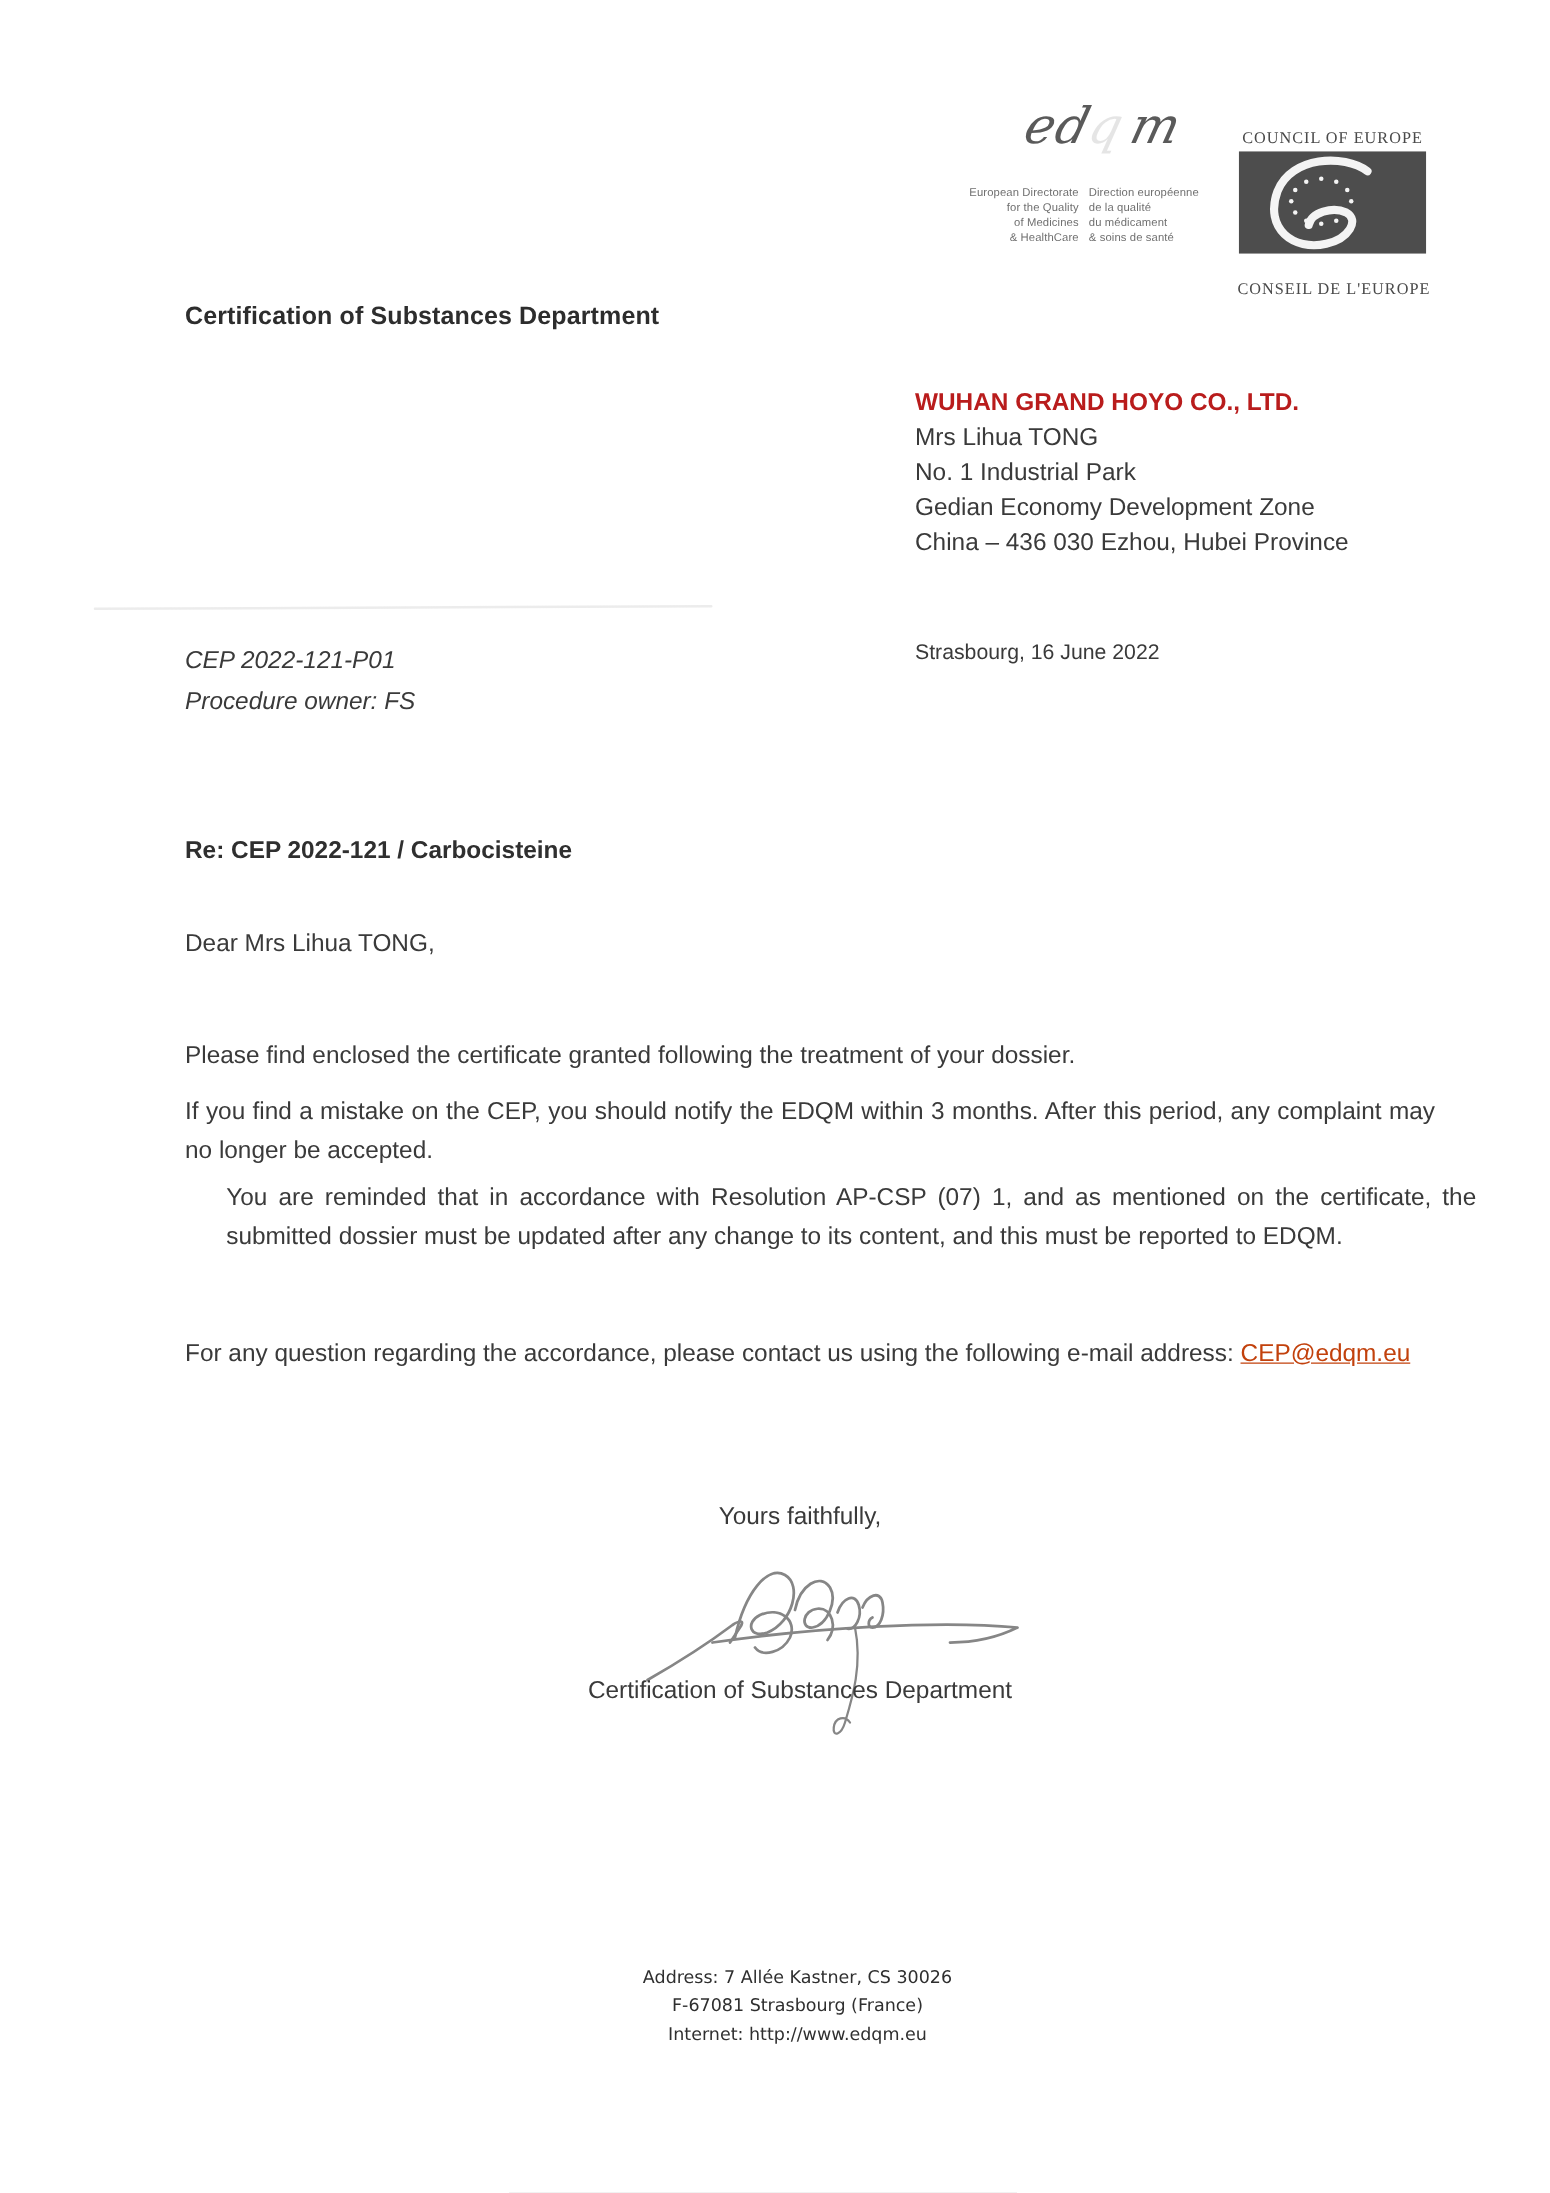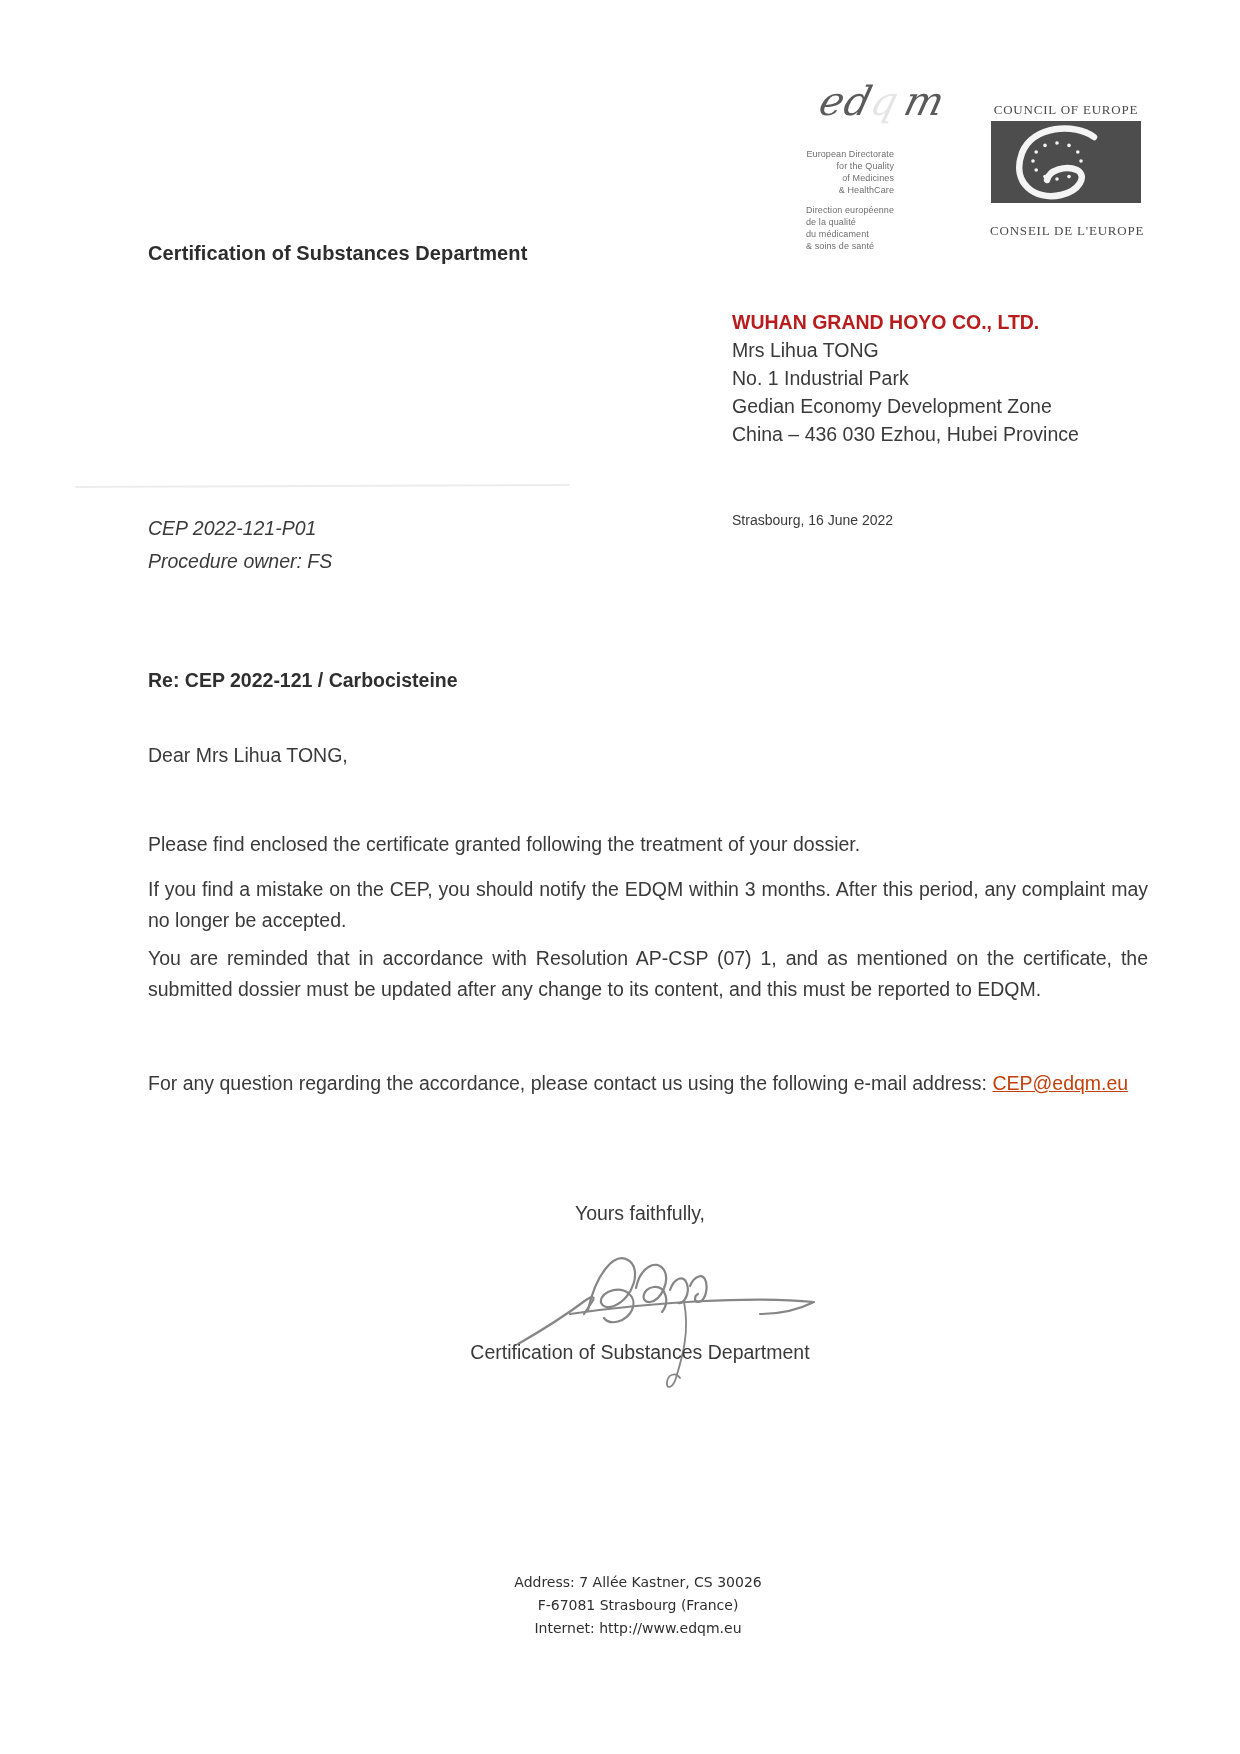--- a/index.html
+++ b/index.html
@@ -12,51 +12,51 @@
   
   .edqm-logo { position:absolute; left:795px; top:80px; width:175px; text-align:center; }
   .edqm-wordmark {
     font-family:"DejaVu Serif", serif; font-style:italic;
     font-size:40px; line-height:42px; color:#5a5a5a;
     transform:skewX(-14deg); letter-spacing:1px; white-space:nowrap;
   }
   .edqm-wordmark .faint-q { opacity:0.15; }
   .edqm-wordmark .m-gap { margin-left:7px; }
   .edqm-tagline {
-    position:absolute; left:806px; top:148px; display:flex; gap:8px;
-    font-size:9px; line-height:12px; color:#6f6f6f; letter-spacing:0.1px;flex-direction:column;
+    position:absolute; left:775px; top:148px; display:flex; gap:8px;
+    font-size:9px; line-height:12px; color:#6f6f6f; letter-spacing:0.1px;
   }
   .edqm-tagline .col-en { width:88px; text-align:right; }
   .edqm-tagline .col-fr { text-align:left; white-space:nowrap; }
 
   .coe-logo { position:absolute; left:990px; top:82px; width:152px; text-align:center; }
   .coe-caption {
     font-family:"Liberation Serif", serif; font-size:13px; line-height:15px;
     letter-spacing:0.8px; color:#4a4a4a; white-space:nowrap;margin-top:20px;
   }
   .coe-box { display:block; margin:4px auto 3px auto; }
 
   
   .dept-heading {
     position:absolute; left:148px; top:242px;
     font-size:20px; font-weight:bold; color:#2d2d2d; letter-spacing:0.1px;
   }
   .recipient { position:absolute; left:732px; top:308px; font-size:19.5px; line-height:28px; color:#3a3a3a; }
   .recipient .company { font-weight:bold; color:#b91c1c; }
 
   .ref-block { position:absolute; left:148px; top:512px; font-size:19.5px; line-height:33px;font-style:italic; }
-  .dateline  { position:absolute; left:732px; top:512px; font-size:14px; }
+  .dateline  { position:absolute; left:732px; top:512px; font-size:17px; }
 
   .subject   { position:absolute; left:148px; top:669px; font-size:19.5px; font-weight:bold; color:#2f2f2f; }
   .salutation{ position:absolute; left:148px; top:744px; font-size:19.5px; }
 
   .para { position:absolute; left:148px; width:1000px; font-size:19.5px; line-height:31px; text-align:justify; }
   .para.p1 { top:829px; text-align:left; }
   .para.p2 { top:874px; }
-  .para.p3 { top:943px; }
+  .para.p3 { top:943px;margin-left:33px; }
   .para.p4 { top:1068px; }
   .email-link { color:#c2410c; text-decoration:underline; display:inline-block; }
 
   .closing   { position:absolute; left:200px; width:880px; top:1202px; text-align:center; font-size:19.5px; }
   .sig-svg   { position:absolute; left:512px; top:1240px; }
   .sig-title { position:absolute; left:200px; width:880px; top:1341px; text-align:center; font-size:19.5px; }
 
   
   .footer {
     position:absolute; left:200px; width:876px; top:1571px; text-align:center;

